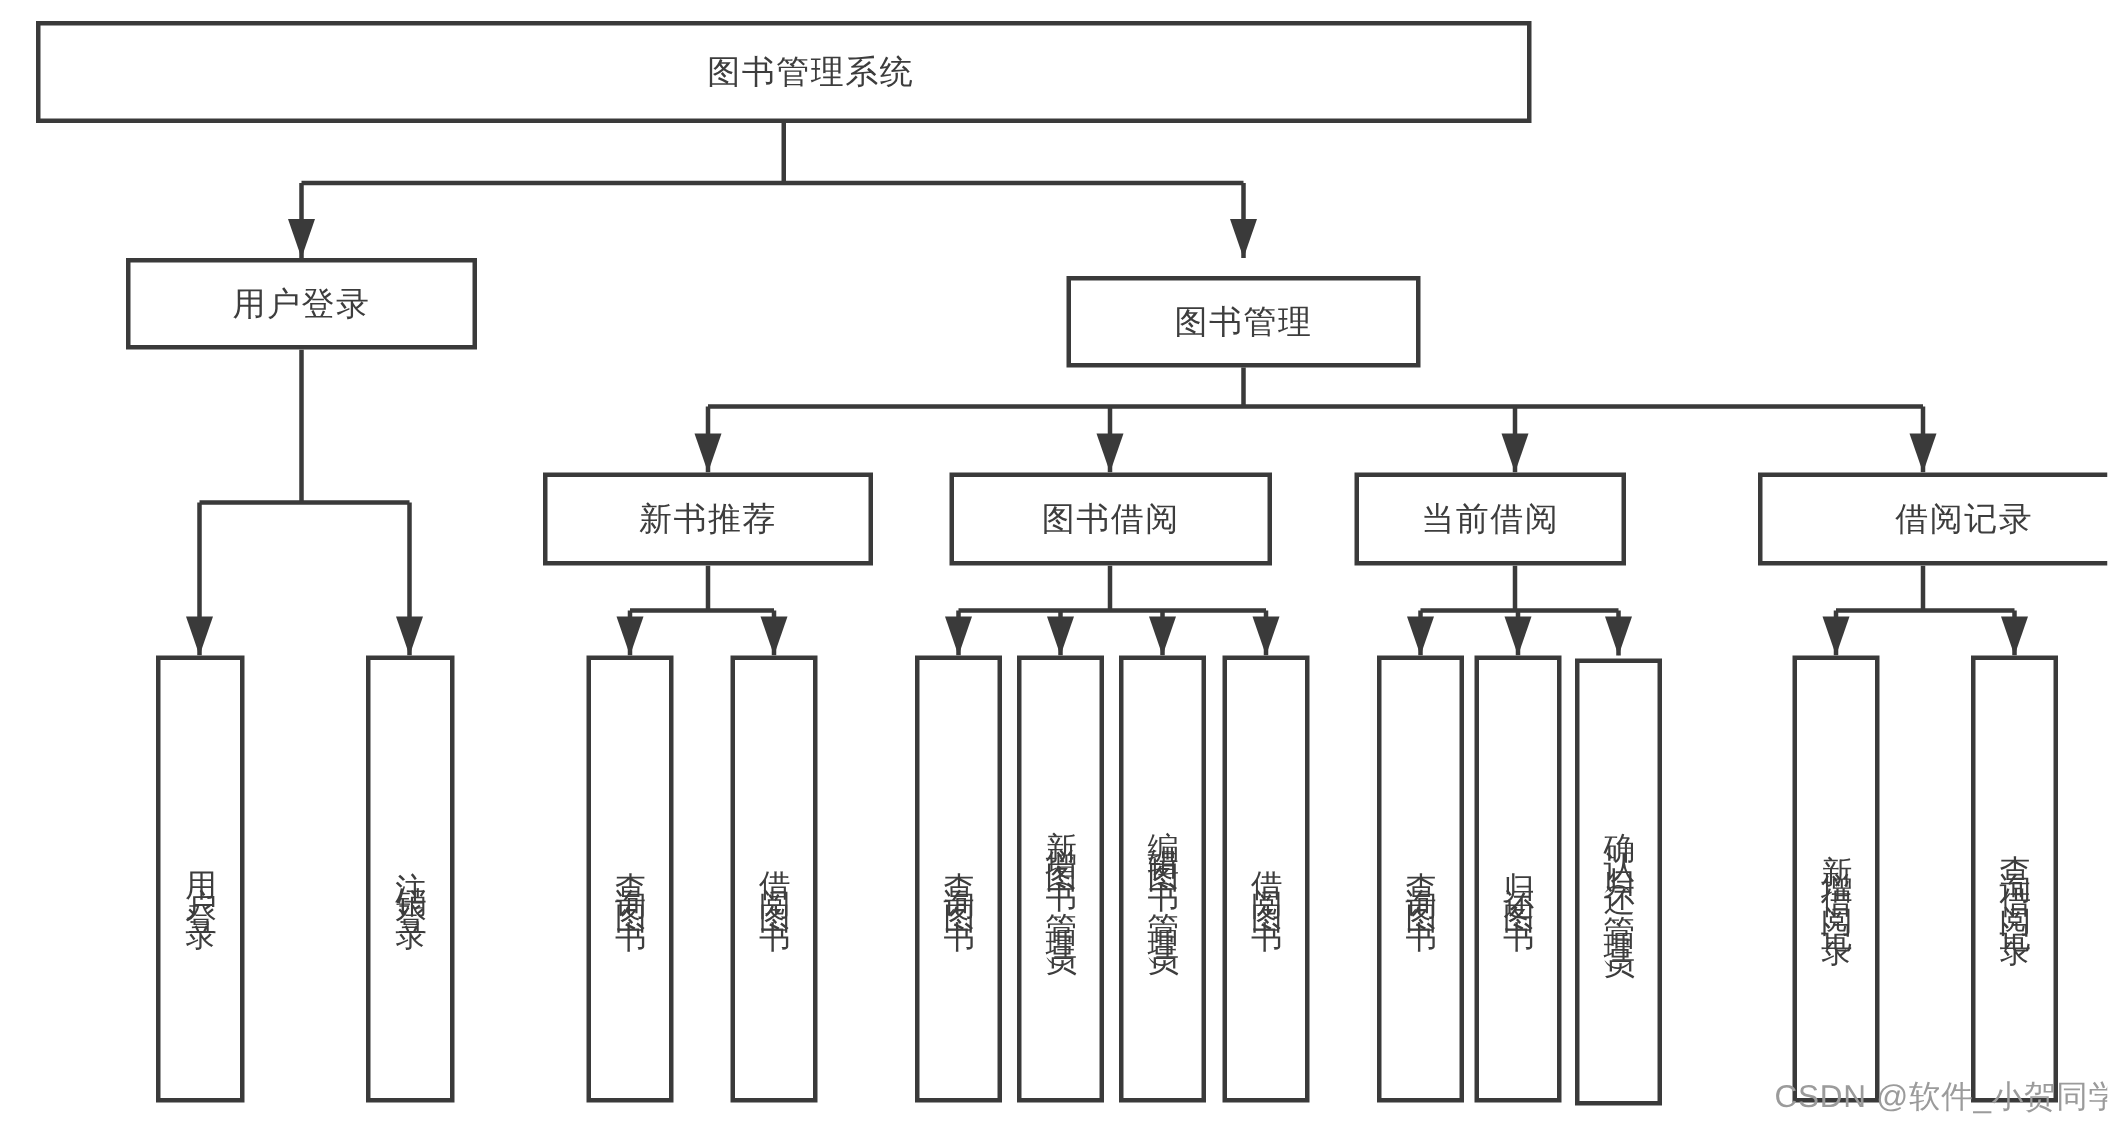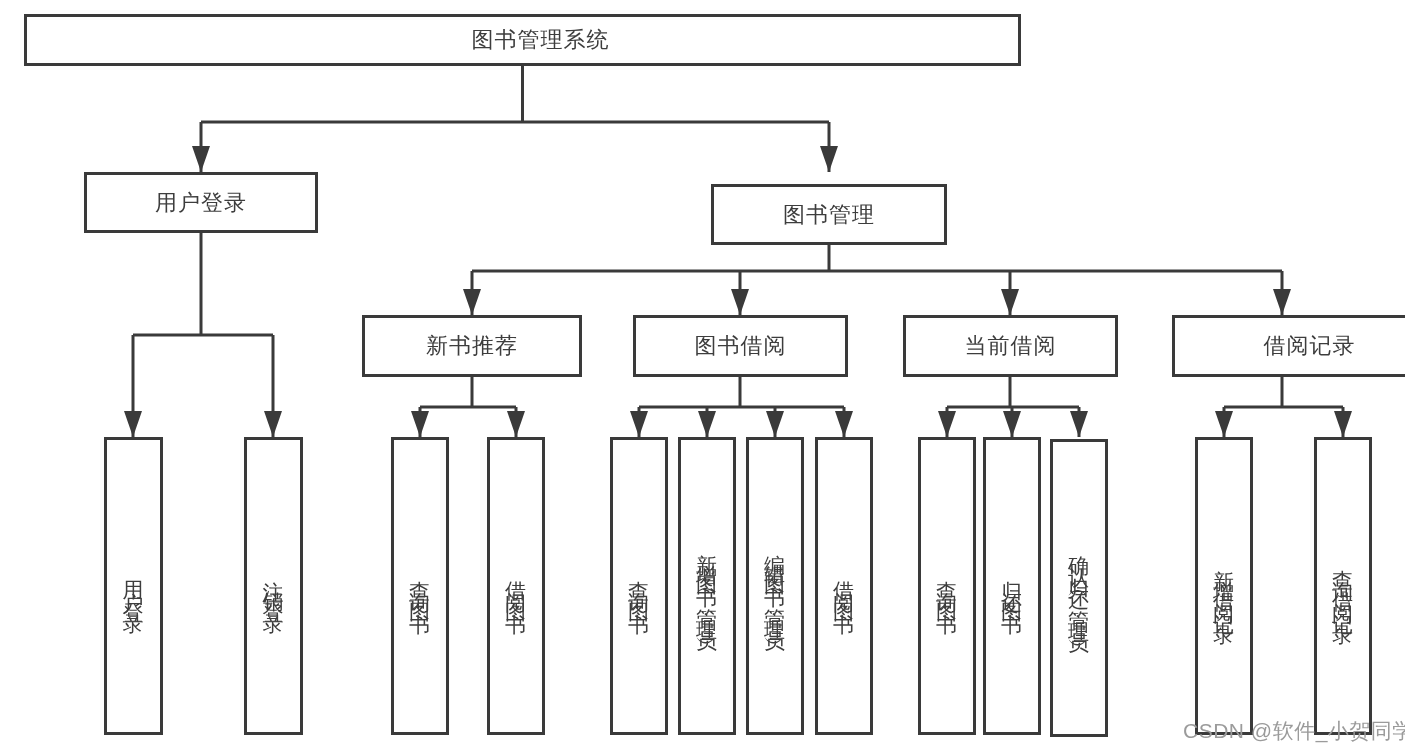--- a/index.html
+++ b/index.html
@@ -78,38 +78,38 @@
       <polygon points="766,411 784,411 775,437"></polygon>
       <polygon points="835,411 853,411 844,437"></polygon>
       <polygon points="938,411 956,411 947,437"></polygon>
       <polygon points="1003,411 1021,411 1012,437"></polygon>
       <polygon points="1070,411 1088,411 1079,437"></polygon>
       <polygon points="1215,411 1233,411 1224,437"></polygon>
       <polygon points="1334,411 1352,411 1343,437"></polygon>
     </g>
   </svg>
 
-  <div class="box h" style="left:24px; top:14px; width:997px; height:52px;padding-left:36px;">
+  <div class="box h" style="left:24px; top:14px; width:997px; height:68px;padding-left:36px;">
     <span>图书管理系统</span>
   </div>
 
   <div class="box h" style="left:84px; top:172px; width:234px; height:61px;">
     <span>用户登录</span>
   </div>
   <div class="box h" style="left:711px; top:172px; width:236px; height:61px;margin-top:12px;">
     <span>图书管理</span>
   </div>
 
   <div class="box h" style="left:633px; top:315px; width:215px; height:62px;">
     <span>图书借阅</span>
   </div>
   <div class="box h" style="left:362px; top:315px; width:220px; height:62px;">
     <span>新书推荐</span>
   </div>
-  <div class="box h" style="left:903px; top:315px; width:215px; height:62px;">
+  <div class="box h" style="left:903px; top:315px; width:181px; height:62px;">
     <span>当前借阅</span>
   </div>
   <div class="box h" style="left:1172px; top:315px; width:242px; height:62px;padding-left:33px;">
     <span>借阅记录</span>
   </div>
 
   <div class="box leaf" style="left:104px; top:437px; width:59px; height:298px;">
     <span>用户登录</span>
   </div>
   <div class="box leaf" style="left:244px; top:437px; width:59px; height:298px;">

